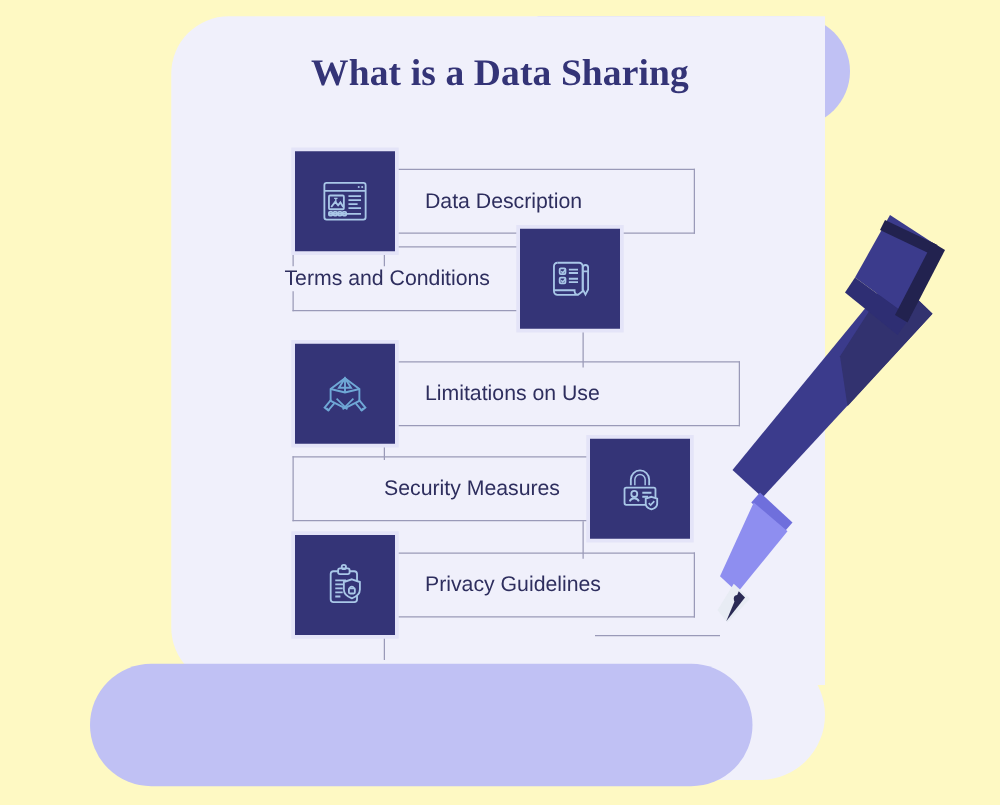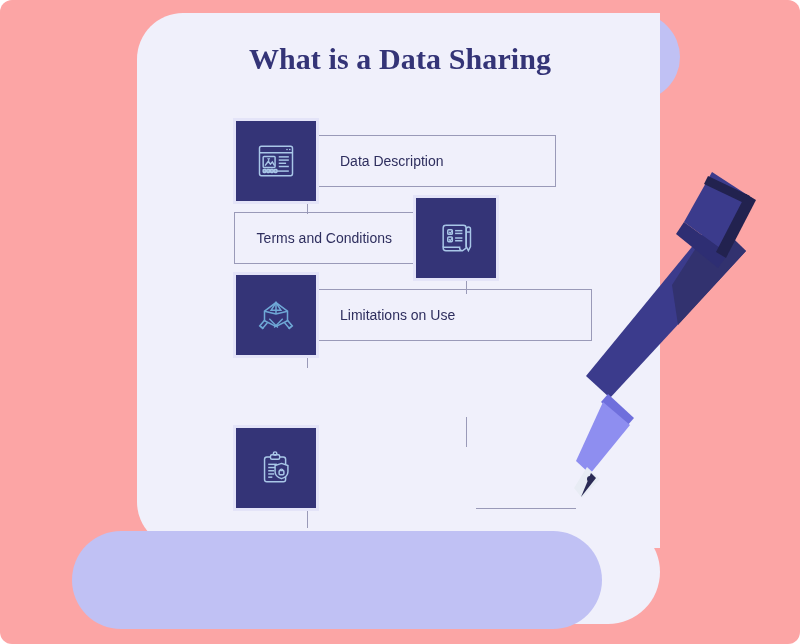--- a/index.html
+++ b/index.html
@@ -8,23 +8,22 @@
     padding: 0;
     background: #ffffff;
   }
   body {
     font-family: "Liberation Sans", sans-serif;
   }
   #stage {
     position: relative;
     width: 800px;
     height: 644px;
-    background: #fca5a5;
+    background: #fef9c3;
     overflow: hidden;
-    border-radius: 12px;
   }
 
   
   .scroll-top-curl {
     position: absolute;
     left: 430px;
     top: 13px;
     width: 250px;
     height: 88px;
     background: #c0c1f4;
@@ -120,21 +119,21 @@
     top: 14px;
     height: 52px;
     border: 1px solid #9a9ab8;
     box-sizing: border-box;
     display: flex;
     align-items: center;
     z-index: 2;
     background: transparent;
   }
   .labeltext {
-    font-size: 14px;
+    font-size: 17px;
     color: #2e2e5e;
     white-space: nowrap;
     background: #f0f0fb;
     padding: 0 8px;
     z-index: 4;
     position: relative;
   }
 
   
   .row.left .tile  { left: 0; }
@@ -224,21 +223,21 @@
             <line x1="10" y1="35" x2="38" y2="35"></line>
             <rect x="10" y="33.2" width="3" height="3.4" rx="0.8"></rect>
             <rect x="14" y="33.2" width="3" height="3.4" rx="0.8"></rect>
             <rect x="18" y="33.2" width="3" height="3.4" rx="0.8"></rect>
             <rect x="22" y="33.2" width="3" height="3.4" rx="0.8"></rect>
           </svg>
         </span>
       </div>
     </div>
 
-    <div class="row right" style="left:234px; top:198px; width:262px;">
+    <div class="row right" style="left:234px; top:183px; width:262px;">
       <div class="labelbox">
         <span class="labeltext">Terms and Conditions</span>
       </div>
       <div class="tile">
         <span>
           <svg width="44" height="44" viewBox="0 0 48 48" fill="none" stroke="#a9c7e8" stroke-width="1.6">
             <path d="M13 10 h19 a3 3 0 0 1 3 3 v22 l-4 3 H13 a3 3 0 0 1 -3 -3 v-1 h18 v1 a3 3 0 0 0 3 3"></path>
             <path d="M10 34 V13 a3 3 0 0 1 3 -3"></path>
             <rect x="15" y="15" width="5" height="5" rx="1"></rect>
             <path d="M16.3 17.4 l1.4 1.4 2.4-2.8" stroke-width="1.3"></path>
@@ -270,22 +269,45 @@
             <path d="M35.5 29 L41 35.5 l-3 2.5 l-5-6"></path>
             <path d="M17 28 L26 37" stroke-width="1.4"></path>
             <path d="M31 28 L22 37" stroke-width="1.4"></path>
             <path d="M8.5 36 l2.5 2" stroke-width="1.3"></path>
             <path d="M39.5 36 l-2.5 2" stroke-width="1.3"></path>
           </svg>
         </span>
       </div>
     </div>
 
+    <div class="row right" style="left:234px; top:351px; width:318px;">
+      <div class="labelbox">
+        <span class="labeltext">Security Measures</span>
+      </div>
+      <div class="tile">
+        <span>
+          <svg width="44" height="44" viewBox="0 0 48 48" fill="none" stroke="#a9c7e8" stroke-width="1.6">
+            <path d="M16 21 v-5 a8 8 0 0 1 16 0 v5"></path>
+            <path d="M19.5 21 v-5 a4.5 4.5 0 0 1 9 0 v5" stroke-width="1.3"></path>
+            <path d="M12 23 h24 a1.5 1.5 0 0 1 1.5 1.5 v12 a1.5 1.5 0 0 1 -1.5 1.5 h-24 a1.5 1.5 0 0 1 -1.5 -1.5 v-12 A1.5 1.5 0 0 1 12 23 z"></path>
+            <circle cx="19" cy="28.5" r="2.6"></circle>
+            <path d="M15 35 a4.3 4.3 0 0 1 8 0"></path>
+            <line x1="26" y1="27.5" x2="34" y2="27.5"></line>
+            <line x1="26" y1="31" x2="31" y2="31"></line>
+            <path d="M34 31 l5 1.7 v4.3 c0 2.6 -2.4 4.1 -5 5 c-2.6 -0.9 -5 -2.4 -5 -5 v-4.3 z" fill="#343477"></path>
+            <path d="M31.6 36.6 l1.7 1.7 3.2 -3.5" stroke-width="1.4"></path>
+          </svg>
+        </span>
+      </div>
+    </div>
 
     <div class="row left" style="left:236px; top:428px; width:320px;">
+      <div class="labelbox">
+        <span class="labeltext">Privacy Guidelines</span>
+      </div>
       <div class="tile">
         <span>
           <svg width="44" height="44" viewBox="0 0 48 48" fill="none" stroke="#a9c7e8" stroke-width="1.6">
             <path d="M18 12 h-4 a2.5 2.5 0 0 0 -2.5 2.5 v22 A2.5 2.5 0 0 0 14 39 h18 a2.5 2.5 0 0 0 2.5 -2.5 v-22 A2.5 2.5 0 0 0 32 12 h-4"></path>
             <rect x="18" y="9.5" width="10" height="5" rx="1.6"></rect>
             <circle cx="23" cy="8.3" r="1.9"></circle>
             <line x1="15.5" y1="20" x2="25" y2="20"></line>
             <line x1="15.5" y1="23.5" x2="25" y2="23.5"></line>
             <line x1="15.5" y1="27" x2="22" y2="27"></line>
             <line x1="15.5" y1="30.5" x2="22" y2="30.5"></line>

